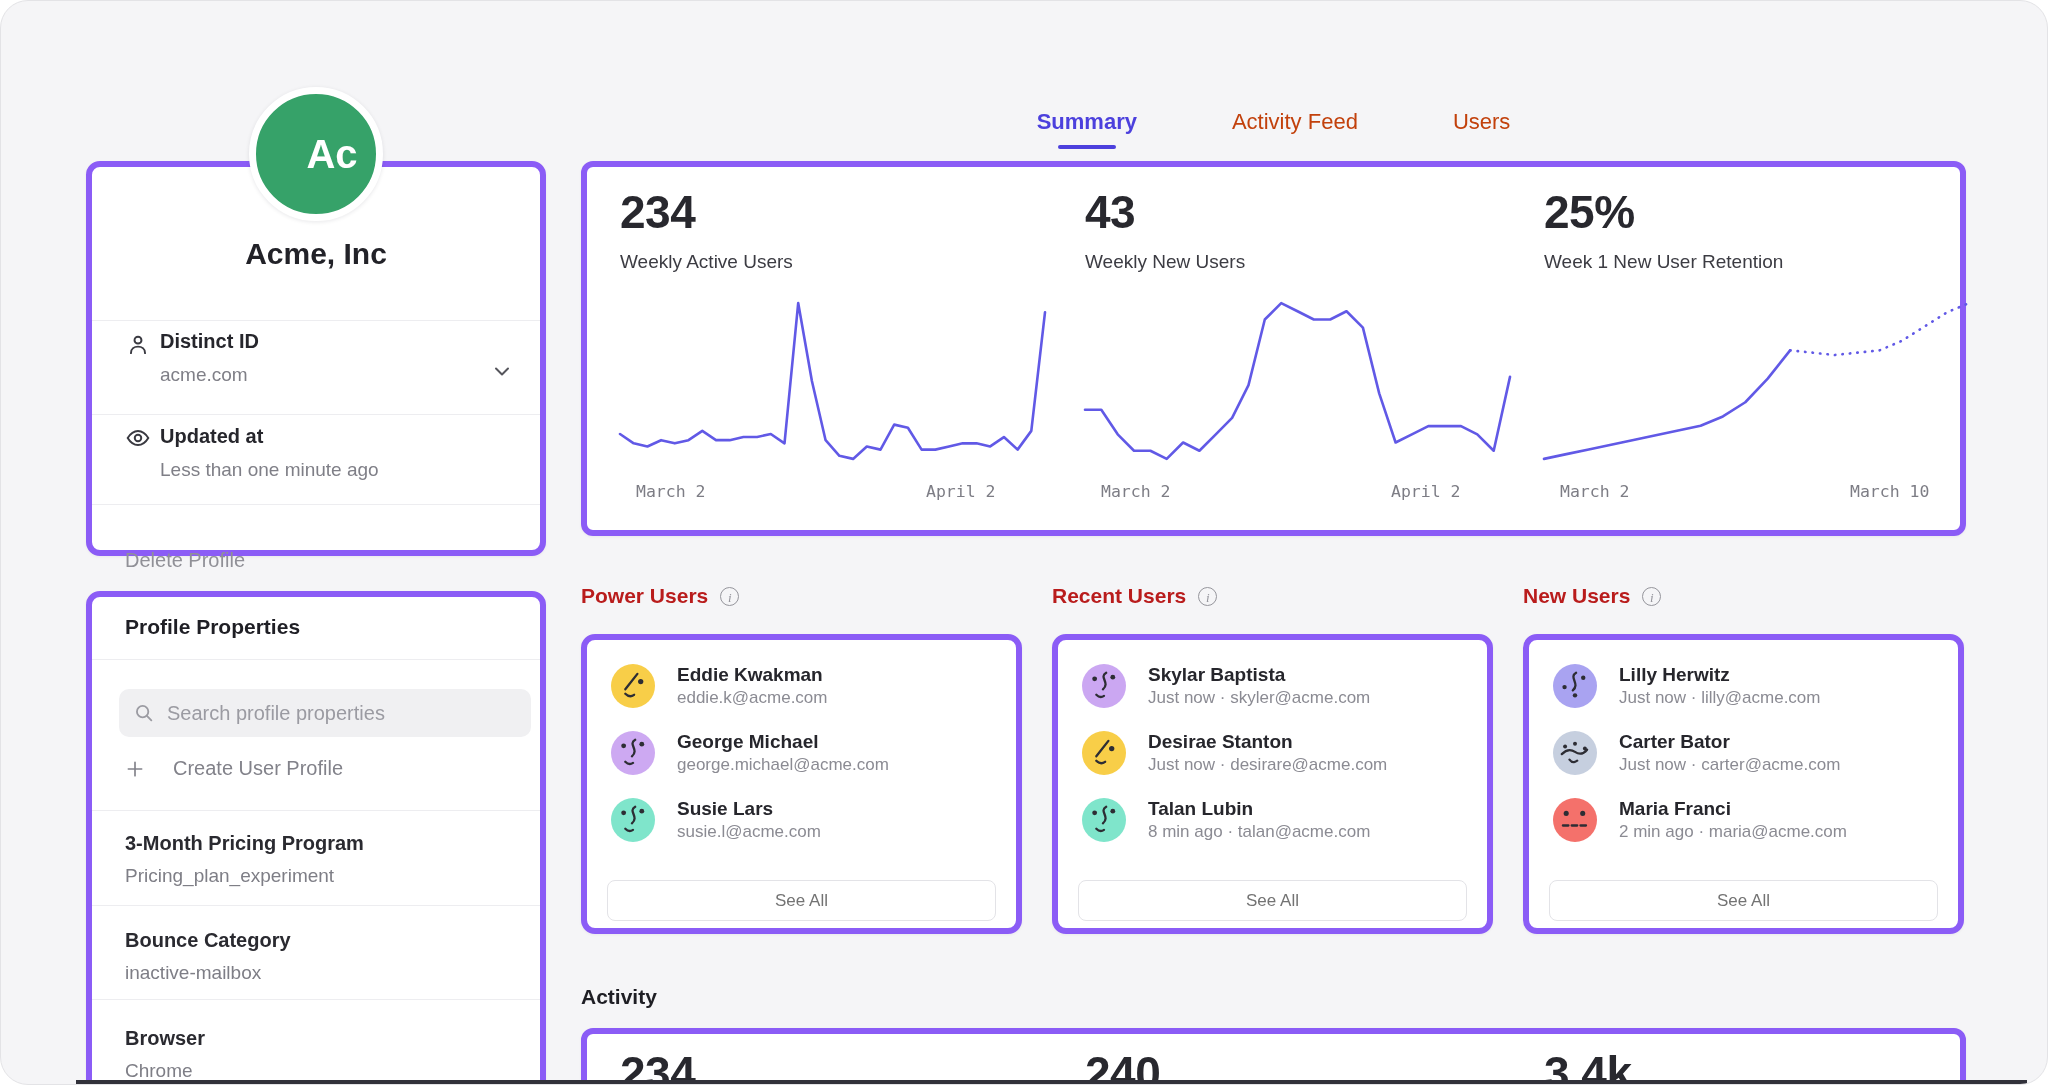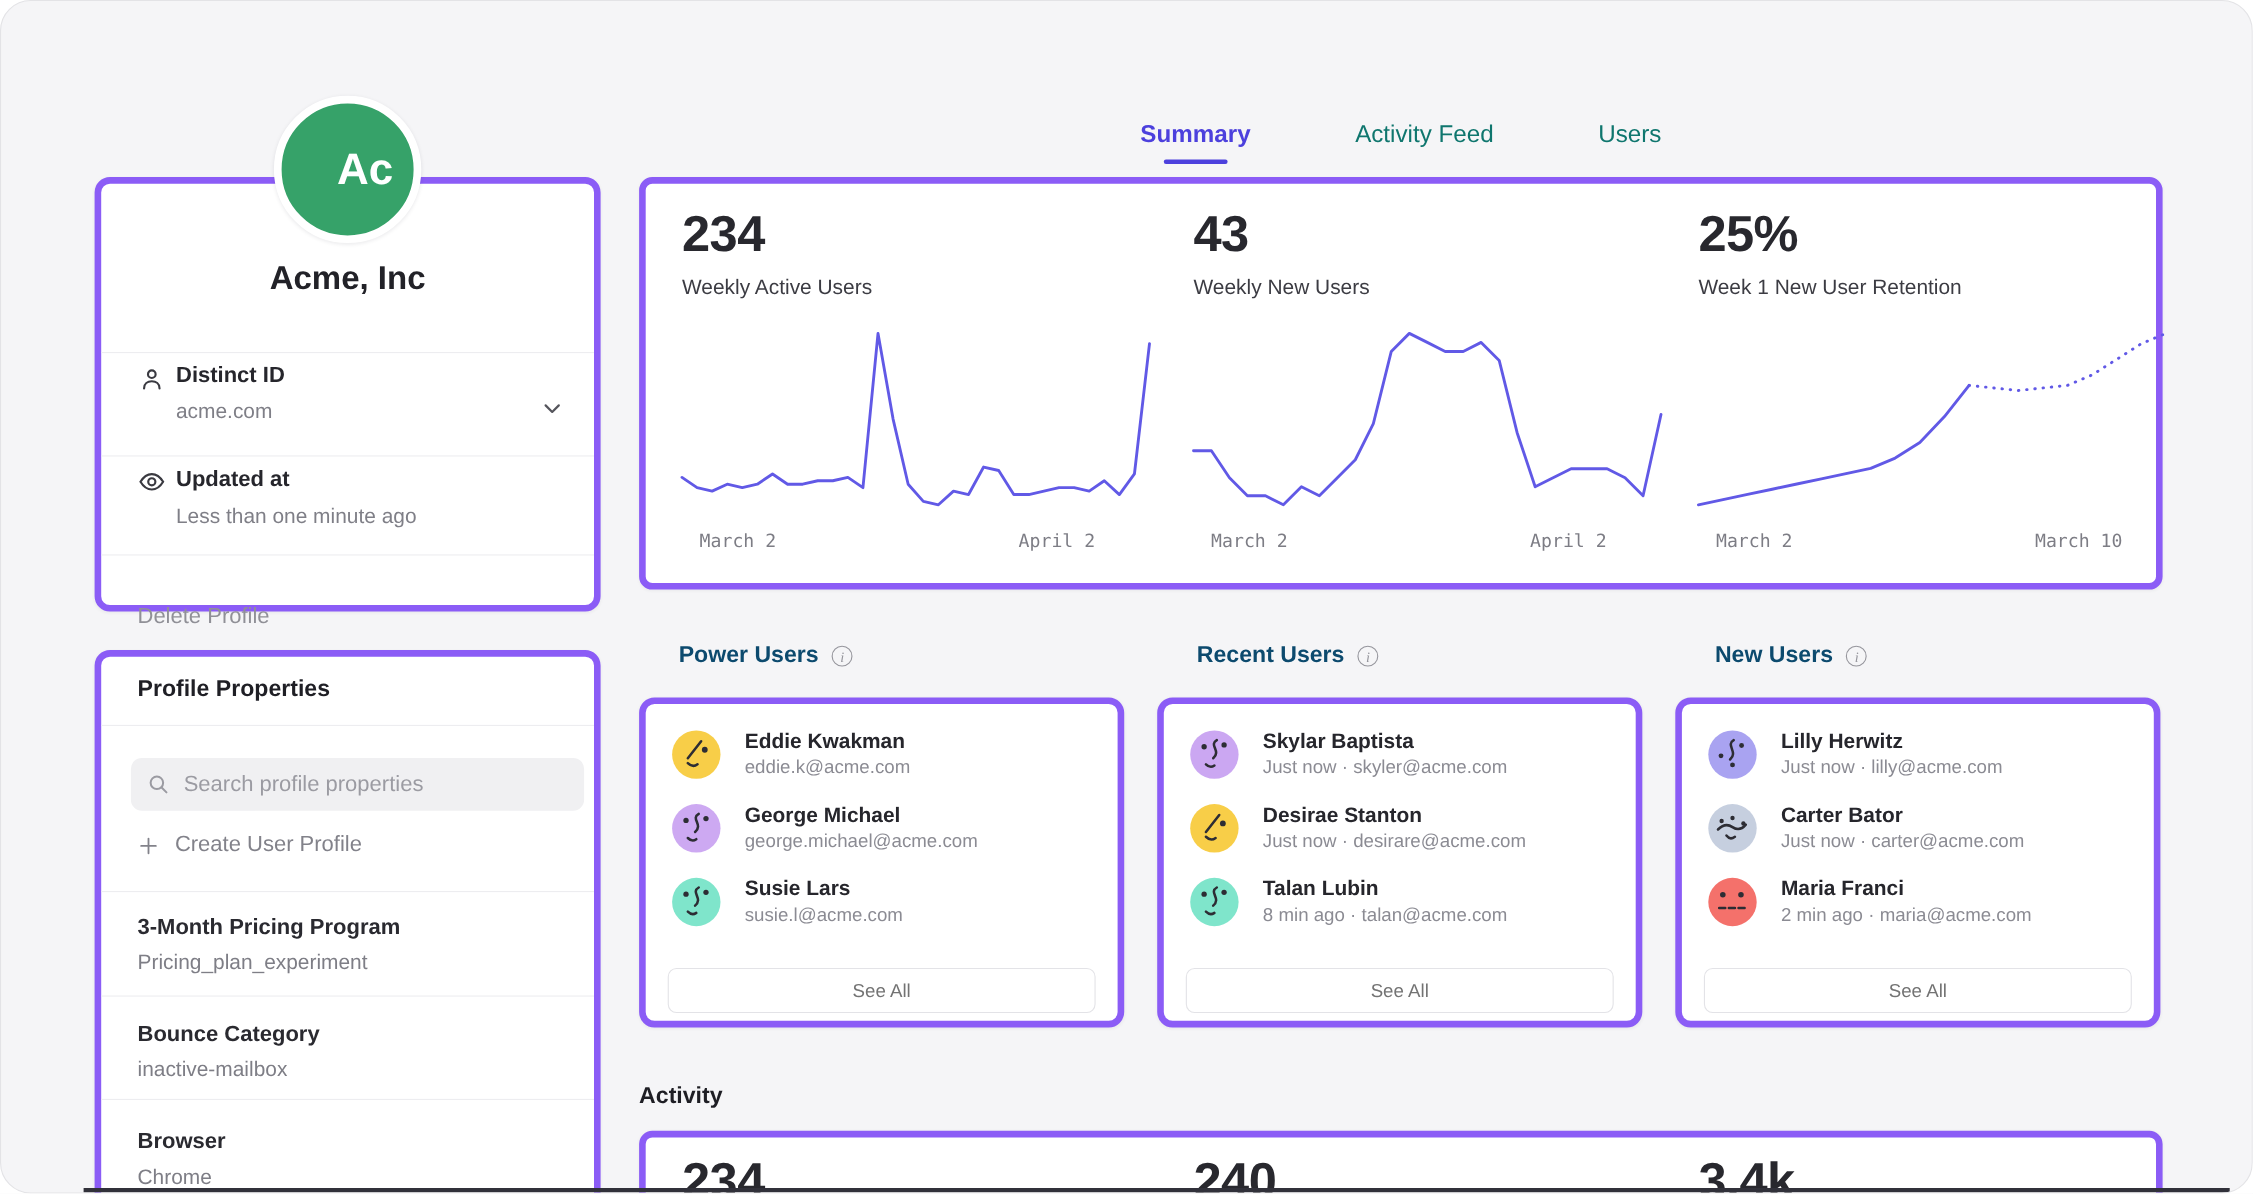--- a/index.html
+++ b/index.html
@@ -30,50 +30,50 @@
   .delete-link{position:absolute;left:33px;top:352px;font-size:20px;color:#909097;cursor:pointer;margin-top:30px;}
 
   .props-card{left:0;top:590px;width:460px;height:525px;}
   .props-title{position:absolute;left:33px;top:18px;font-size:21px;font-weight:700;color:#1f1f25;}
   .search-wrap{position:absolute;left:27px;top:92px;width:412px;height:48px;background:#f0f0f2;
         border-radius:10px;display:flex;align-items:center;box-sizing:border-box;padding:0 14px;}
   .search-wrap svg{width:22px;height:22px;color:#9b9ba2;flex:0 0 auto;}
   .search-wrap input{border:0;outline:0;background:transparent;margin-left:10px;flex:1;
         font-size:20px;font-family:"Liberation Sans",sans-serif;color:#3a3a41;}
   .search-wrap input::placeholder{color:#9b9ba2;}
-  .create-row{position:absolute;left:33px;top:160px;display:flex;align-items:center;gap:14px;
+  .create-row{position:absolute;left:33px;top:160px;display:flex;align-items:center;gap:28px;
         color:#82828a;font-size:20px;cursor:pointer;text-align:center;}
   .create-row svg{width:20px;height:20px;}
   .prop-name{position:absolute;left:33px;font-size:20px;font-weight:700;color:#2a2a30;}
   .prop-value{position:absolute;left:33px;font-size:19px;color:#7e7e86;}
 
   
   .main{position:absolute;left:580px;top:0;width:1385px;height:781px;}
   .tabs{position:absolute;left:0;top:108px;width:100%;display:flex;justify-content:center;gap:95px;}
-  .tab{position:relative;font-size:22px;color:#0f766e;cursor:pointer;padding-bottom:14px;}
+  .tab{position:relative;font-size:22px;color:#c2410c;cursor:pointer;padding-bottom:14px;}
   .tab-active{color:#4c40dd;font-weight:700;}
   .tab-underline{position:absolute;left:50%;transform:translateX(-50%);bottom:0;width:58px;height:4px;
         border-radius:2px;background:#4c40dd;}
 
   .summary-card{left:0;top:160px;width:1385px;height:375px;border-radius:12px;}
   .stat{position:absolute;top:0;width:425px;height:100%;}
   .stat-1{left:33px;} .stat-2{left:498px;} .stat-3{left:957px;}
   .stat-value{position:absolute;top:18px;left:0;font-size:46px;font-weight:700;color:#28282e;letter-spacing:-.5px;}
   .stat-label{position:absolute;top:84px;left:0;font-size:19px;color:#3c3c43;}
   .sparkline{position:absolute;top:128px;left:0;width:425px;height:172px;overflow:visible;}
   .spark-solid{fill:none;stroke-width:2.6;stroke-linejoin:round;stroke-linecap:round;}
   .spark-dotted{fill:none;stroke-width:2.6;stroke-dasharray:.5 7;stroke-linecap:round;}
   .axis-label{position:absolute;top:315px;font-family:"DejaVu Sans Mono",monospace;
         font-size:16.5px;color:#7d7d85;}
   .axis-start{left:16px;} .axis-end{left:72%;}
 
   .section{position:absolute;width:441px;}
   .sec-1{left:0;} .sec-2{left:471px;} .sec-3{left:942px;}
   .section-head{position:absolute;top:583px;left:0;display:flex;align-items:center;gap:12px;}
-  .section-title{font-size:21px;font-weight:700;color:#0c4a6e;margin-left:36px;}
+  .section-title{font-size:21px;font-weight:700;color:#b91c1c;}
   .info-icon{width:19px;height:19px;border:1.5px solid #95959c;border-radius:50%;color:#95959c;
         font-size:13px;line-height:19px;text-align:center;box-sizing:border-box;cursor:pointer;
         font-family:"Liberation Serif",serif;font-style:italic;}
   .info-icon::before{content:"i";}
   .user-card{left:0;top:633px;width:441px;height:300px;border-radius:14px;}
   .u-row{position:absolute;left:24px;right:24px;height:48px;display:flex;align-items:center;gap:22px;cursor:pointer;}
   .u-row-0{top:22px;} .u-row-1{top:89px;} .u-row-2{top:156px;}
   .u-avatar{width:44px;height:44px;border-radius:50%;flex:0 0 auto;overflow:hidden;}
   .face-svg{width:100%;height:100%;stroke:#2d2d34;stroke-width:2.1;fill:none;stroke-linecap:round;}
   .face-svg .f{fill:#2d2d34;stroke:none;}

